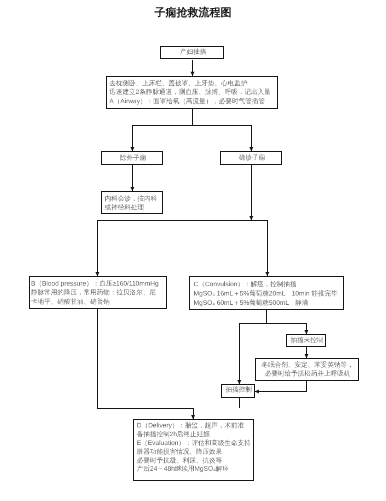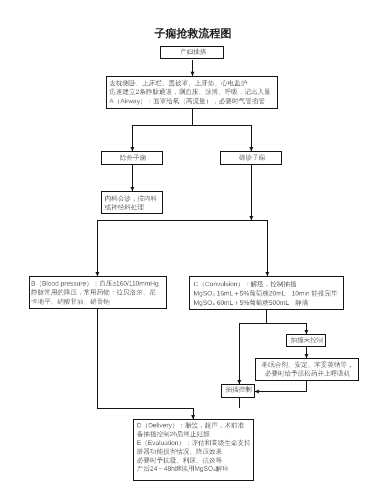--- a/index.html
+++ b/index.html
@@ -19,21 +19,21 @@
        font-size:12px;transform-origin:0 0;will-change:transform;}
   .ln{display:block;white-space:nowrap;}
 
   svg.edges{position:absolute;left:0;top:0;}
 </style>
 </head>
 <body>
 
 <div id="root">
 
-  <div class="title" style="top:27px;font-size:11px;letter-spacing:0px;">子痫抢救流程图</div>
+  <div class="title" style="top:6px;font-size:11px;letter-spacing:0px;">子痫抢救流程图</div>
 
   <svg class="edges" width="386" height="501">
     <g stroke="#151515" stroke-width="1" fill="none" shape-rendering="crispEdges">
       <path d="M192.5,59.5 L192.5,76"></path>
       <path d="M192.2,108.5 L192.2,125.3"></path>
       <path d="M132.4,125.3 L251.3,125.3"></path>
       <path d="M132.4,125.3 L132.4,151.3"></path>
       <path d="M251.3,125.3 L251.3,151.2"></path>
       <path d="M132.4,165.2 L132.4,191.1"></path>
       <path d="M251.3,165.4 L251.3,220.3"></path>

